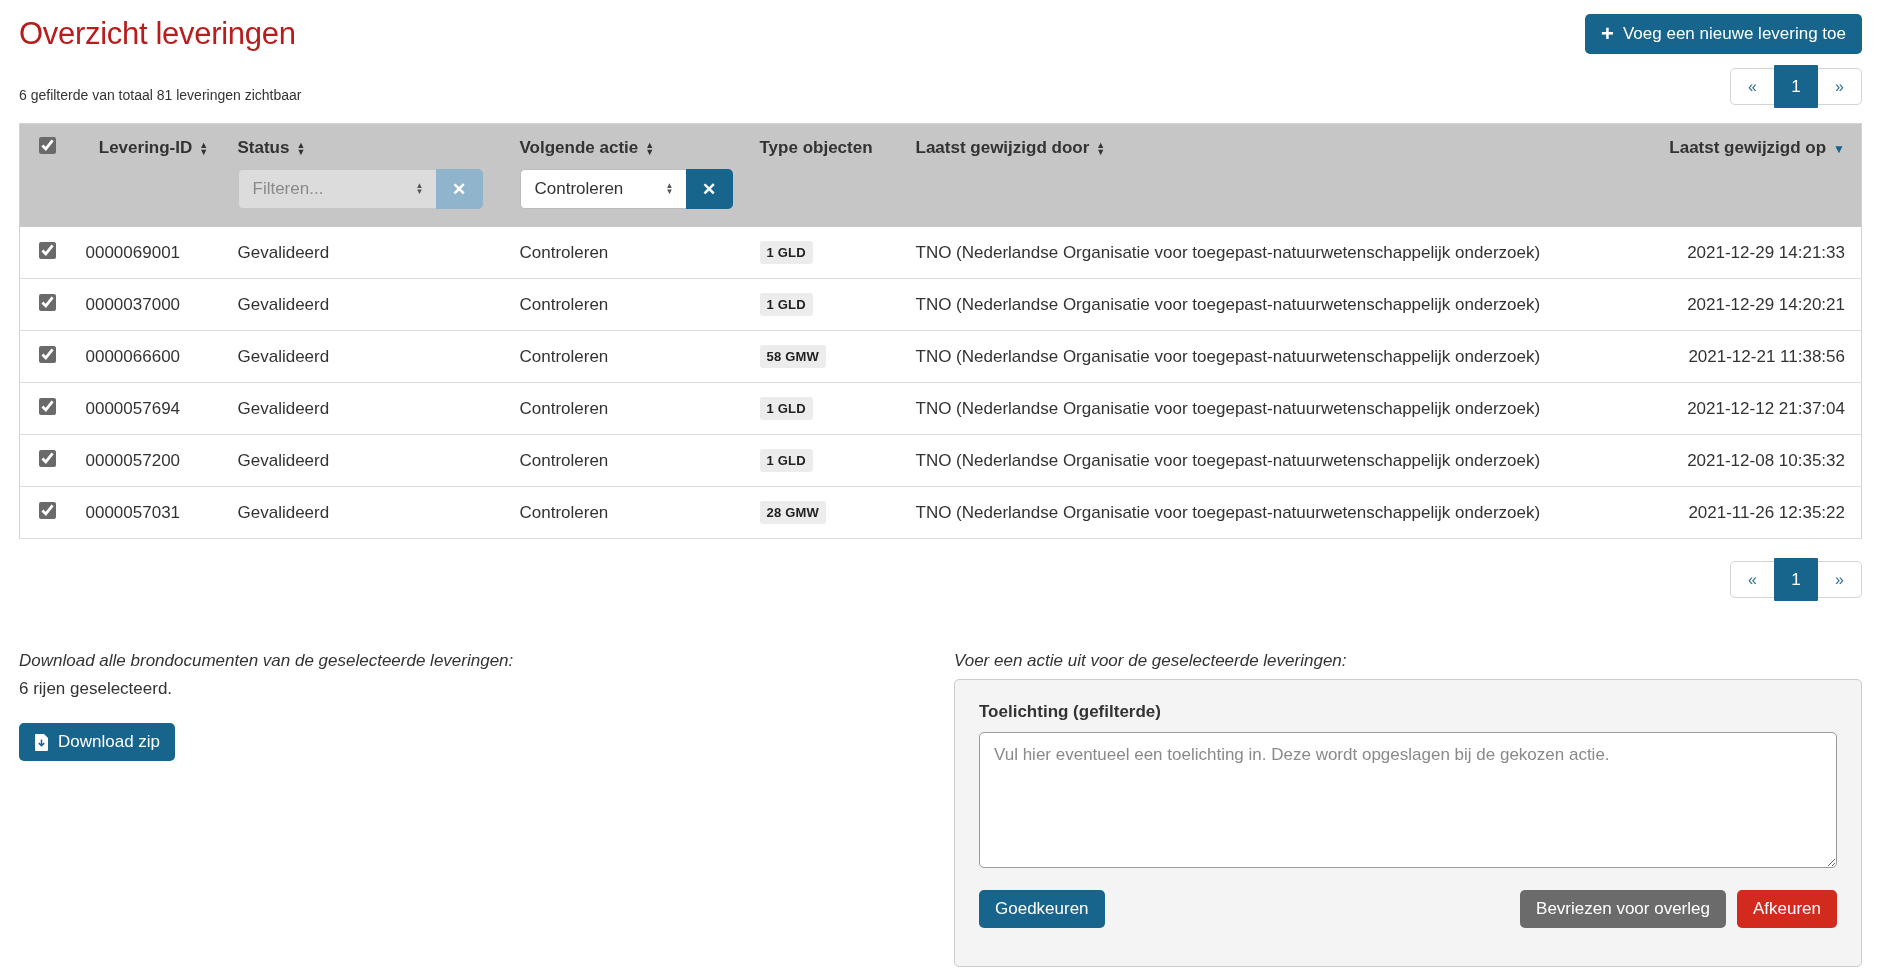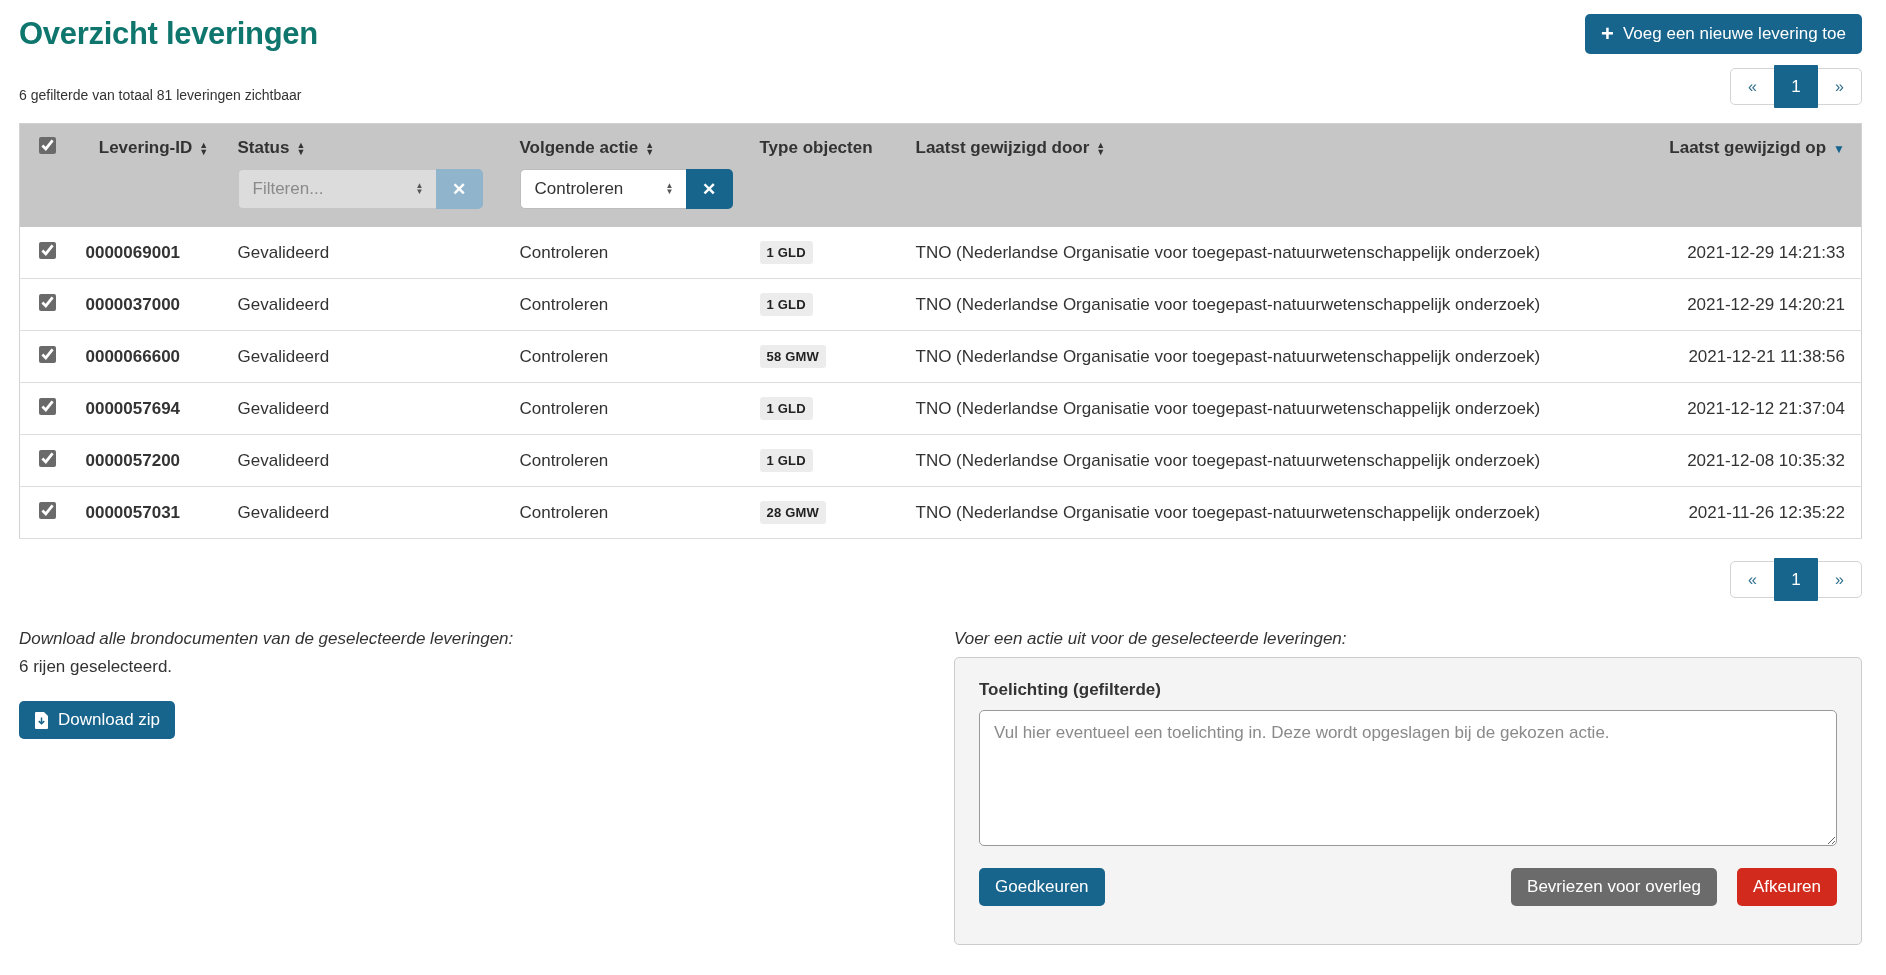--- a/index.html
+++ b/index.html
@@ -7,21 +7,21 @@
   body {
     width: 1886px; height: 975px;
     font-family: "Liberation Sans", sans-serif;
     color: #333; font-size: 17px;
     overflow: hidden;
   }
   .wrap { padding: 14px 24px 0 19px; }
 
   
   .topbar { display: flex; justify-content: space-between; align-items: flex-start; }
-  h1.page-title { margin: 2px 0 0 0; font-size: 31px; font-weight: 700; letter-spacing: -0.3px; color: #0f766e; }
+  h1.page-title { margin: 2px 0 0 0; font-size: 31px; font-weight: 400; letter-spacing: -0.3px; color: #b91c1c; }
   .btn { border: none; border-radius: 5px; font-family: inherit; font-size: 17px; cursor: pointer; }
   .btn-primary { background: #17648C; color: #fff; }
   .btn-add { display: inline-flex; align-items: center; gap: 9px; padding: 10px 16px; }
   .plus-glyph { font-size: 22px; font-weight: bold; line-height: 16px; }
 
   
   .pager-row { display: flex; justify-content: space-between; align-items: flex-end; margin-top: 14px; }
   .pager-row.only-right { justify-content: flex-end; margin-top: 22px; }
   .filtered-count { font-size: 14px; color: #333; padding-bottom: 2px; }
   .pager { display: flex; align-items: center; background: #fff; border: 1px solid #d4d4d4; border-radius: 5px; height: 37px; }
@@ -29,21 +29,21 @@
                font-size: 16px; color: #31708f; cursor: pointer; background: transparent; border: none; font-family: inherit; }
   .pager .pg.active { background: #17648C; color: #fff; height: 43px; width: 44px; font-size: 17px; border-radius: 1px; }
 
   
   table.leveringen { width: 100%; border-collapse: collapse; margin-top: 18px; border: 1px solid #d2d2d2; }
   thead th { background: #c6c6c6; text-align: left; font-weight: bold; font-size: 17px; color: #333; padding: 13px 8px 4px 8px; vertical-align: middle; white-space: nowrap; }
   thead tr.filter-row th { padding: 6px 8px 18px 8px; }
   tbody td { border-bottom: 1px solid #ddd; padding: 14px 8px; font-size: 17px; vertical-align: middle; background: #fff; }
   td.col-op, th.col-op { text-align: right; padding-right: 16px; }
   th.col-check, td.col-check { width: 58px; padding-left: 19px; }
-  th.col-id { width: 152px; text-align: center; } td.col-id { font-weight: bold; }
+  th.col-id { width: 152px; text-align: center; } td.col-id { font-weight: normal; }
   th.col-status { width: 282px; }
   th.col-actie { width: 240px; }
   th.col-type { width: 156px; }
   th.col-op { width: 205px; }
   input[type="checkbox"] { width: 17px; height: 17px; accent-color: #6a6a6a; cursor: pointer; margin: 0; }
 
   .sorter { display: inline-flex; flex-direction: column; margin-left: 7px; vertical-align: middle; color: #333; }
   .sorter i { font-style: normal; font-size: 9px; line-height: 7px; }
   .sort-desc { color: #17648C; font-size: 12px; margin-left: 7px; font-style: normal; }
 
@@ -57,34 +57,34 @@
   .select-status { width: 198px; }
   .select-actie { width: 166px; }
   .clear-btn { width: 47px; border: none; border-radius: 0 5px 5px 0; color: #fff; font-size: 17px; font-weight: bold; cursor: pointer; font-family: inherit; }
   .clear-muted { background: #8FB4CB; }
   .clear-active { background: #17648C; }
 
   .badge { display: inline-block; background: #ececec; color: #222; font-size: 13px; font-weight: bold;
            padding: 4px 7px; border-radius: 3px; letter-spacing: 0.2px; white-space: nowrap; }
 
   
-  .bottom { display: flex; margin-top: 31px; align-items: flex-start; }
+  .bottom { display: flex; margin-top: 53px; align-items: flex-start; }
   .bottom-left { flex: 1 1 auto; padding-top: 0; }
   .lead-italic { font-style: italic; font-size: 17px; margin: 0 0 8px 0; }
   .selected-count { font-size: 17px; margin: 0; }
   .btn-download { display: inline-flex; align-items: center; gap: 9px; padding: 9px 15px; margin-top: 24px; }
 
   .bottom-right { width: 908px; flex: 0 0 auto; }
   .action-panel { margin-top: 4px; background: #f4f4f4; border: 1px solid #ccc; border-radius: 5px; padding: 22px 24px 38px 24px; }
   .toelichting-label { font-weight: bold; font-size: 17px; margin: 0 0 10px 0; }
   .toelichting-input { width: 100%; height: 136px; resize: vertical; border: 1px solid #999; border-radius: 5px;
                        padding: 12px 14px; font-family: inherit; font-size: 17px; color: #333; background: #fff; }
   .toelichting-input::placeholder { color: #8a8a8a; opacity: 1; }
   .action-buttons { display: flex; justify-content: space-between; margin-top: 17px; }
-  .action-buttons .right-group { display: flex; gap: 20px; }
+  .action-buttons .right-group { display: flex; gap: 11px; }
   .btn-action { padding: 9px 16px; }
   .btn-neutral { background: #6b6b6b; color: #fff; }
   .btn-danger { background: #D22B1E; color: #fff; }
 </style>
 </head>
 <body>
 
 <div class="wrap">
 
   <div class="topbar">

